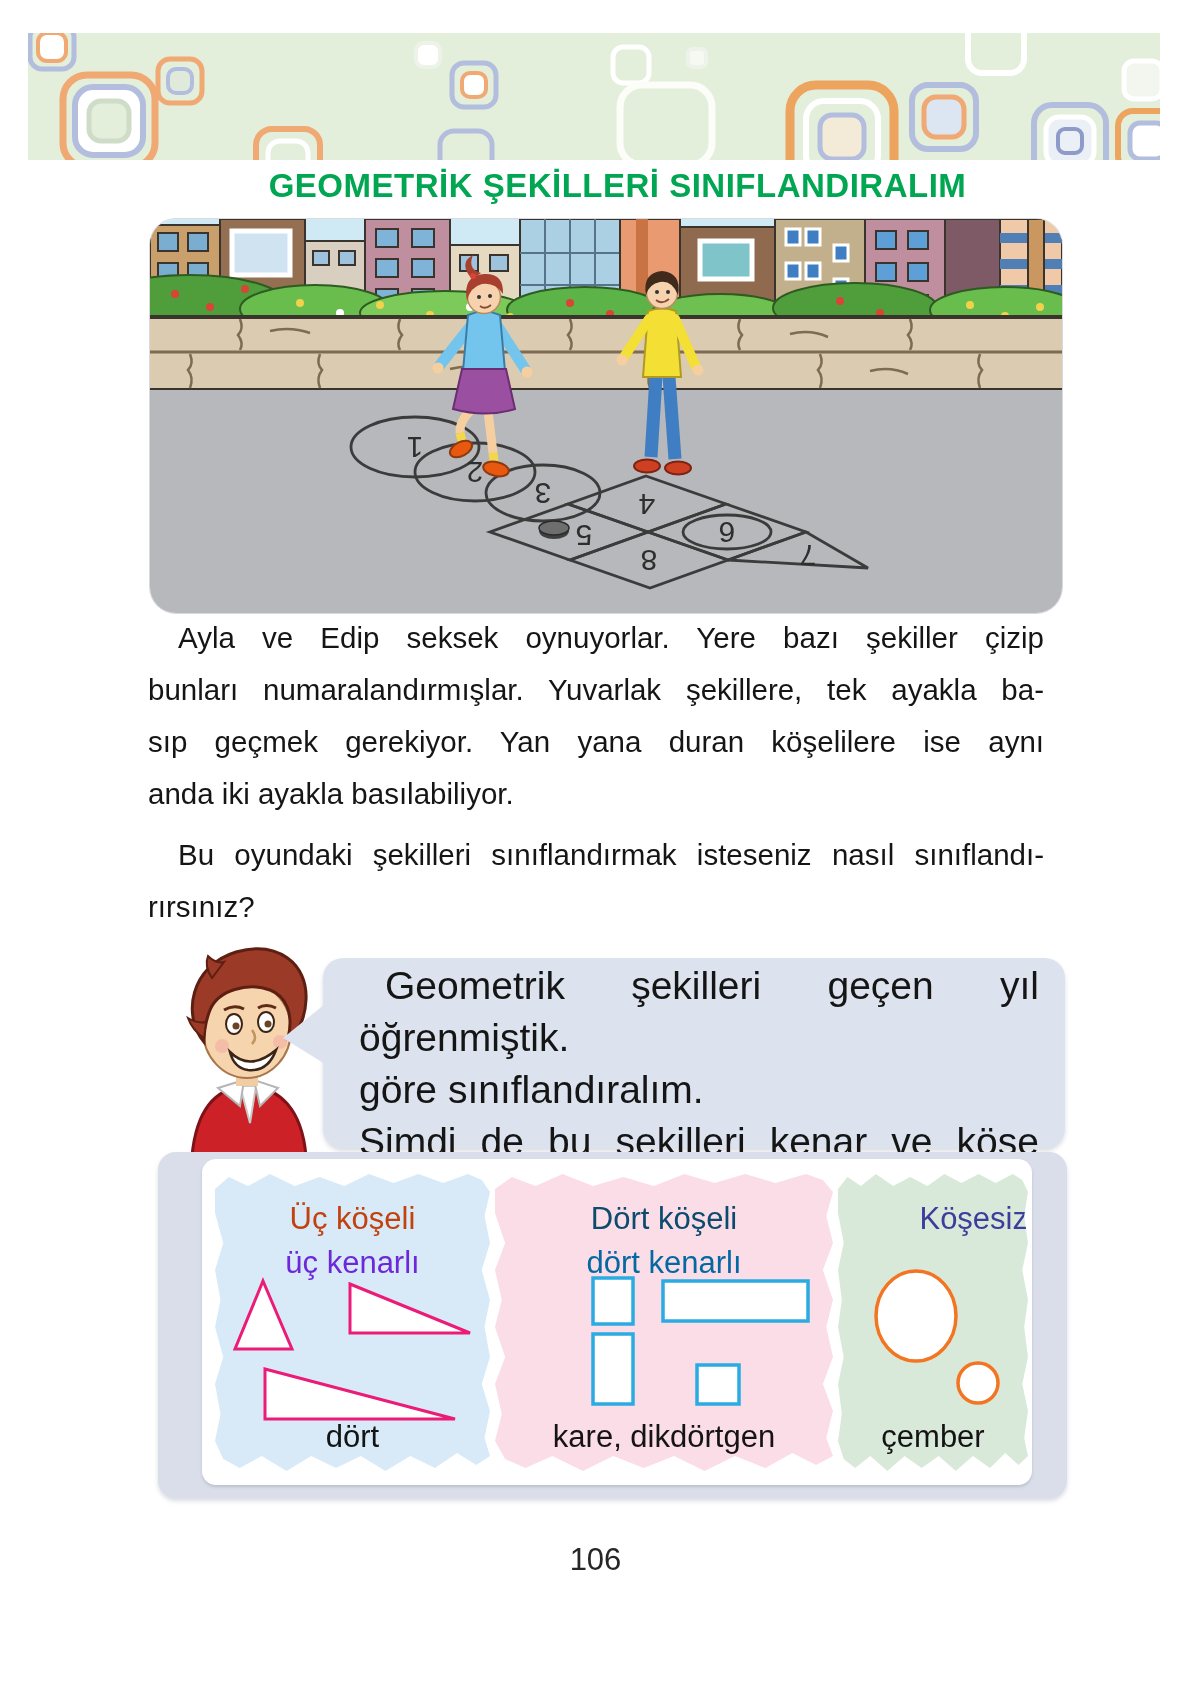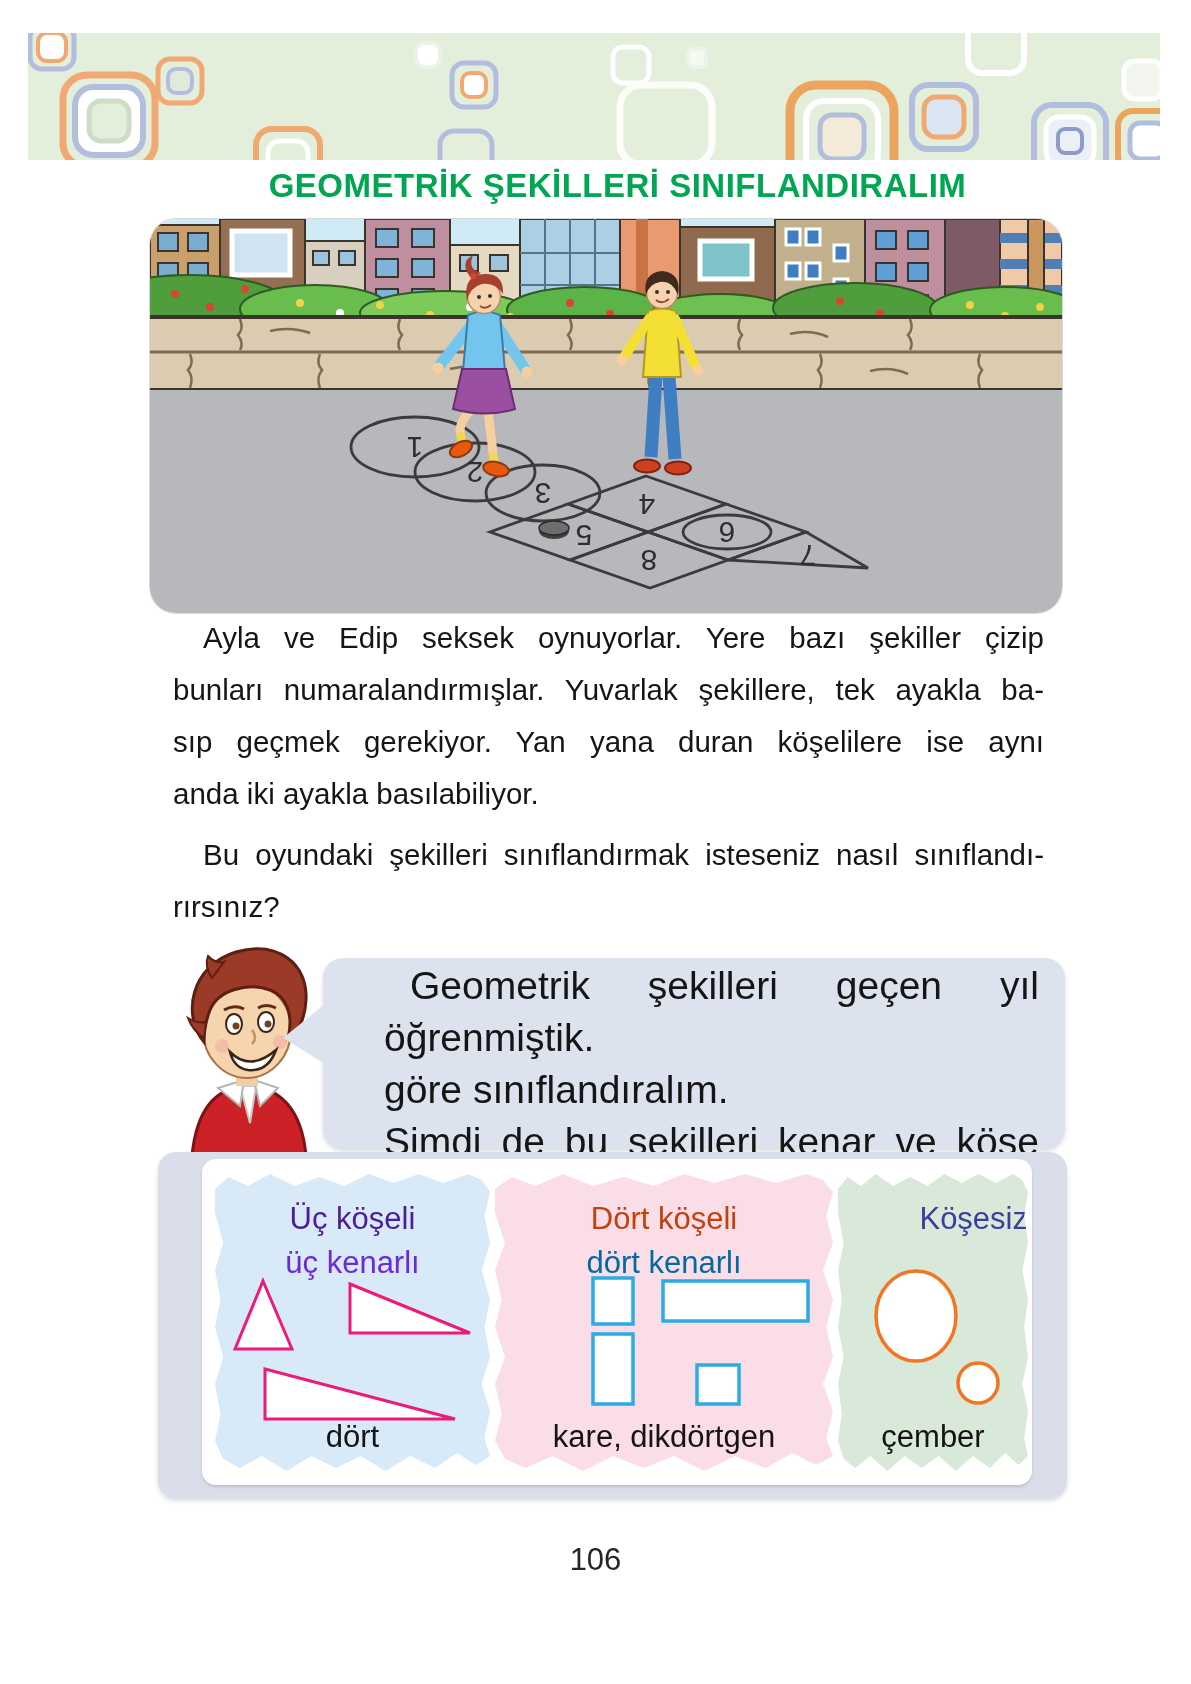--- a/index.html
+++ b/index.html
@@ -11,21 +11,21 @@
   .title{position:absolute;left:0;top:167px;width:1191px;margin:0;text-align:center;
          font-size:33px;font-weight:bold;letter-spacing:.5px;padding-left:22px;}
   
   .illustration{position:absolute;left:150px;top:219px;width:912px;height:394px;border-radius:26px;
                 overflow:hidden;box-shadow:0 0 0 1px #d8dade;}
   .illustration svg{display:block;}
   
   .para{position:absolute;left:148px;width:896px;font-size:29.5px;color:#151515;}
   .p1{top:612px;}
   .p2{top:829px;}
-  .line{line-height:52px;margin-left:25px;}
+  .line{line-height:52px;}
   .just{text-align:justify;text-align-last:justify;}
   .indent{text-indent:30px;}
   
   .avatar{position:absolute;left:152px;top:938px;width:170px;height:218px;}
   .bubble{position:absolute;left:323px;top:958px;width:742px;height:190px;background:#dde3ee;
           border-radius:20px;box-shadow:0 3px 4px rgba(150,155,170,.35);}
   .bubble-tail{position:absolute;left:-40px;top:46px;}
   .bubble-text{position:absolute;left:36px;right:26px;top:2px;font-size:39px;color:#151515;}
   .bubble-text .indent{text-indent:26px;}
   
@@ -310,32 +310,32 @@
       <div class="line just indent">Geometrik şekilleri geçen yıl öğrenmiştik.</div>
       <div class="line">göre sınıflandıralım.</div>
       <div class="line just">Şimdi de bu şekilleri kenar ve köşe sayısına</div>
     </div>
   </div>
 
   <div class="frame">
     <div class="card">
 
       <div class="panel panel-tri" style="background: rgb(216, 234, 248);">
-        <div class="cls-heading cls-h1" style="color: #4c1d95;">Üç köşeli</div>
+        <div class="cls-heading cls-h1" style="color: #c2410c;">Üç köşeli</div>
         <div class="cls-heading cls-h2" style="color: #6d28d9;">üç kenarlı</div>
         <svg class="shapes" width="275" height="300" viewBox="0 0 275 300">
           <polygon class="shape-stroke" points="48,110 77,178 20,178" fill="#ffffff" stroke="#ec1b77" stroke-width="3"></polygon>
           <polygon class="shape-stroke" points="135,113 255,162 135,162" fill="#ffffff" stroke="#ec1b77" stroke-width="3"></polygon>
           <polygon class="shape-stroke" points="50,198 240,248 50,248" fill="#ffffff" stroke="#ec1b77" stroke-width="3"></polygon>
         </svg>
         <div class="cls-label">dört</div>
       </div>
 
       <div class="panel panel-quad" style="background: rgb(251, 221, 232);">
-        <div class="cls-heading cls-h1" style="color: #c2410c; text-align: center;">Dört köşeli</div>
+        <div class="cls-heading cls-h1" style="color: #0c4a6e; text-align: center;">Dört köşeli</div>
         <div class="cls-heading cls-h2" style="color: #0369a1;">dört kenarlı</div>
         <svg class="shapes" width="338" height="300" viewBox="0 0 338 300">
           <rect class="shape-stroke" x="98" y="107" width="40" height="46" fill="#ffffff" stroke="#2aabe2" stroke-width="3.5"></rect>
           <rect class="shape-stroke" x="168" y="110" width="145" height="40" fill="#ffffff" stroke="#2aabe2" stroke-width="3.5"></rect>
           <rect class="shape-stroke" x="98" y="163" width="40" height="70" fill="#ffffff" stroke="#2aabe2" stroke-width="3.5"></rect>
           <rect class="shape-stroke" x="202" y="194" width="42" height="39" fill="#ffffff" stroke="#2aabe2" stroke-width="3.5"></rect>
         </svg>
         <div class="cls-label">kare, dikdörtgen</div>
       </div>
 

